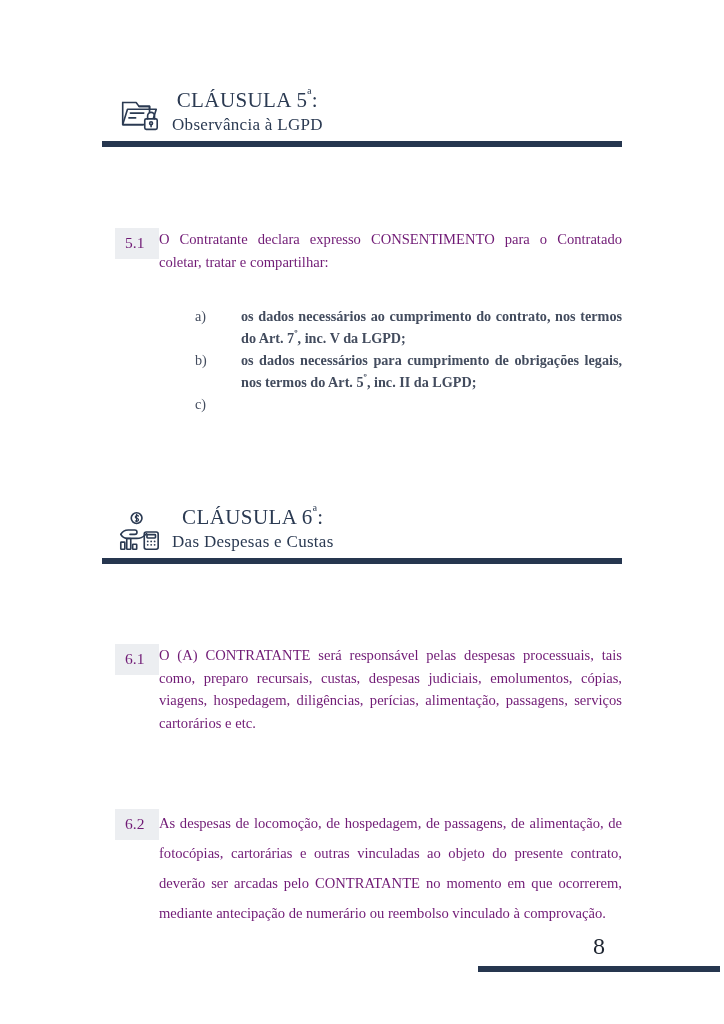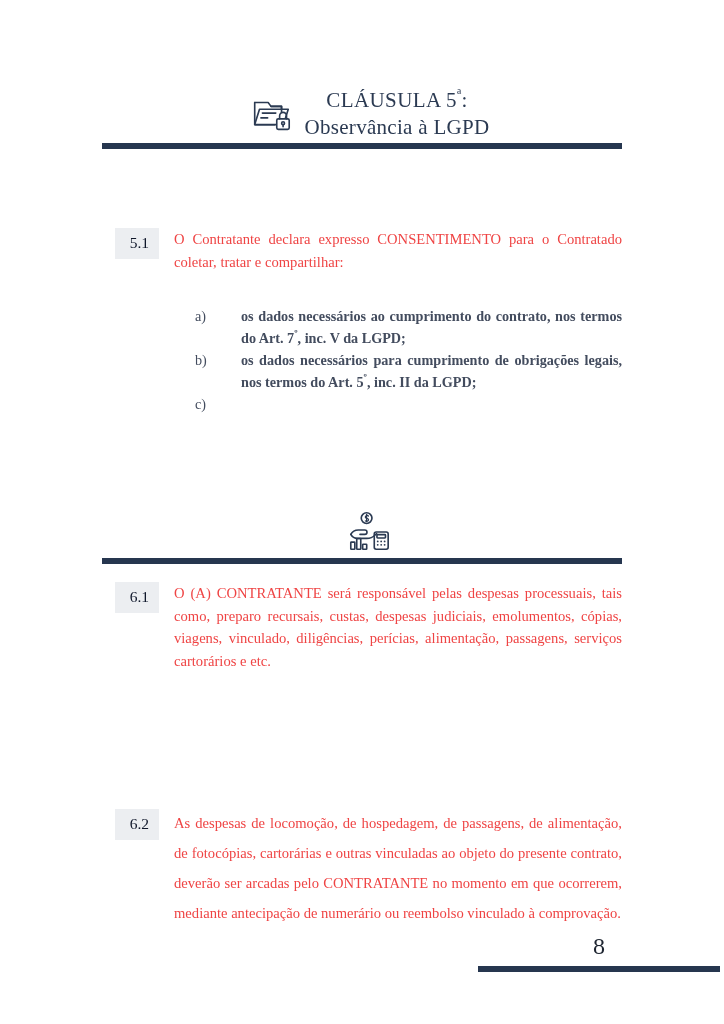--- a/index.html
+++ b/index.html
@@ -25,21 +25,20 @@
 
   
   .clause-header {
     position: absolute;
     left: 102px;
     width: 520px;
   }
   .clause-header .head-inner {
     display: flex;
     align-items: flex-start;
-    justify-content: center;
     gap: 10px;
     padding-left: 14px;
   }
   .clause-icon {
     flex: 0 0 auto;
     width: 46px;
     height: 46px;
     margin-top: 4px;
     display: block;
   }
@@ -56,21 +55,21 @@
     color: #2b3a52;
     letter-spacing: 0.4px;
     white-space: nowrap;
   }
   .clause-title-1 .ord {
     font-size: 15px;
     vertical-align: super;
     line-height: 0;
   }
   .clause-title-2 {
-    font-size: 21px;
+    font-size: 17px;
     color: #2b3a52;
     letter-spacing: 0.3px;
     white-space: nowrap;
     margin-top: 2px;
   }
   .clause-rule {
     height: 6px;
     background: #26364f;
     width: 520px;
     margin-top: 3px;
@@ -80,32 +79,32 @@
   .clause-para {
     position: absolute;
     left: 115px;
     width: 507px;
     display: flex;
     align-items: flex-start;
   }
   .para-num {
     flex: 0 0 auto;
     background: #eceef1;
-    color: #0f172a;
+    color: #701a75;
     font-size: 15.5px;
     line-height: 1;
     padding: 7px 10px 8px 10px;
     min-width: 24px;
-    text-align: right;
+    text-align: left;
   }
   .para-body {
     flex: 1 1 auto;
-    margin-left: 15px;
+    margin-left: 0;
     text-align: justify;
-    color: #ef4444;
+    color: #701a75;
     font-size: 14.6px;
   }
   .para-body.lh-normal { line-height: 1.55; }
   .para-body.lh-wide   { line-height: 2.05; font-family: Liberation Serif, serif; }
 
   
   .sub-list {
     position: absolute;
     left: 195px;
     width: 427px;
@@ -217,27 +216,31 @@
           <circle cx="36.7" cy="33.8" r="0.95" fill="#2b3a52" stroke="none"></circle>
           <circle cx="40.3" cy="33.8" r="0.95" fill="#2b3a52" stroke="none"></circle>
           <circle cx="33.1" cy="37.4" r="0.95" fill="#2b3a52" stroke="none"></circle>
           <circle cx="36.7" cy="37.4" r="0.95" fill="#2b3a52" stroke="none"></circle>
           <circle cx="40.3" cy="37.4" r="0.95" fill="#2b3a52" stroke="none"></circle>
           <rect x="5" y="34.5" width="4.2" height="7.5" rx="0.6"></rect>
           <rect x="11.2" y="30.8" width="4.2" height="11.2" rx="0.6"></rect>
           <rect x="17.4" y="36.8" width="4.2" height="5.2" rx="0.6"></rect>
         </svg>
       </span>
+      <span class="clause-titles">
+        <span class="clause-title-1"><span>CLÁUSULA 6</span><span class="ord">ª</span><span>:</span></span>
+        <span class="clause-title-2">Das Despesas e Custas</span>
+      </span>
     </div>
     <div class="clause-rule"></div>
   </div>
 
-  <div class="clause-para" style="top:582px;">
+  <div class="clause-para" style="top:644px;">
     <span class="para-num">6.1</span>
-    <span class="para-body lh-normal">O (A) CONTRATANTE será responsável pelas despesas processuais, tais como, preparo recursais, custas, despesas judiciais, emolumentos, cópias, viagens, vinculado, diligências, perícias, alimentação, passagens, serviços cartorários e etc.</span>
+    <span class="para-body lh-normal">O (A) CONTRATANTE será responsável pelas despesas processuais, tais como, preparo recursais, custas, despesas judiciais, emolumentos, cópias, viagens, hospedagem, diligências, perícias, alimentação, passagens, serviços cartorários e etc.</span>
   </div>
 
   <div class="clause-para" style="top:809px;">
     <span class="para-num">6.2</span>
     <span class="para-body lh-wide">As despesas de locomoção, de hospedagem, de passagens, de alimentação, de fotocópias, cartorárias e outras vinculadas ao objeto do presente contrato, deverão ser arcadas pelo CONTRATANTE no momento em que ocorrerem, mediante antecipação de numerário ou reembolso vinculado à comprovação.</span>
   </div>
 
   <div class="footer">
     <span class="footer-num">8</span>
     <div class="footer-rule"></div>

